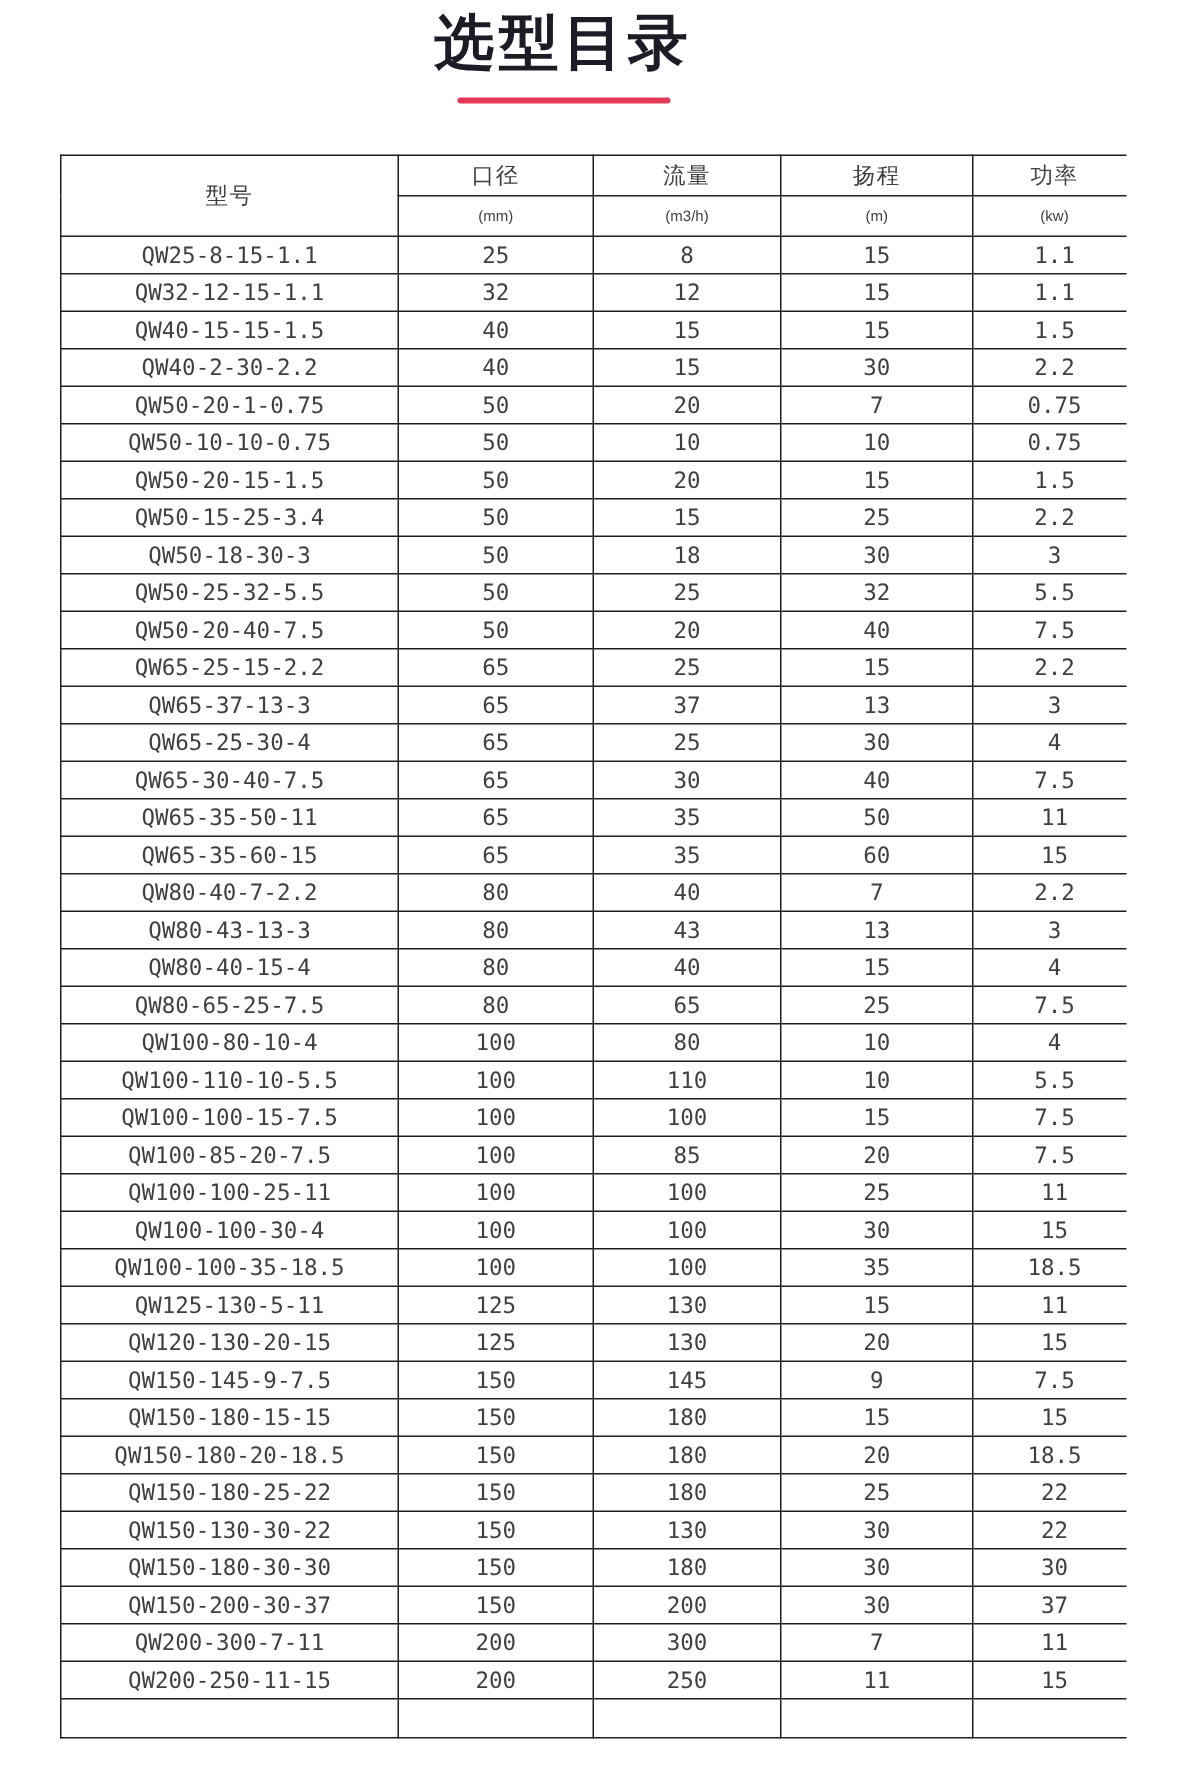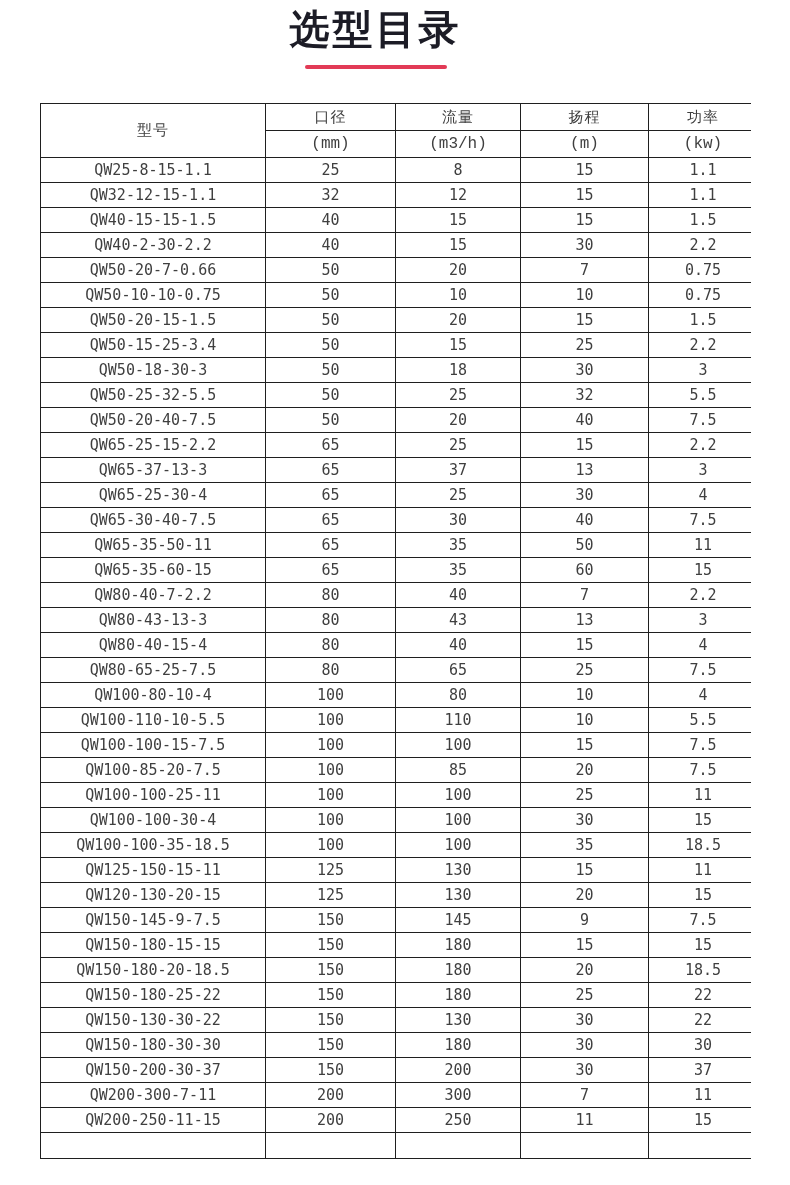--- a/index.html
+++ b/index.html
@@ -51,23 +51,23 @@
     white-space: nowrap;
     overflow: hidden;
   }
   .catalog-table thead th {
     height: 27px;
     font-size: 15px;
     letter-spacing: 1px;
     font-family: "Liberation Sans", "DejaVu Sans", sans-serif;
   }
   .catalog-table thead th.unit {
-    font-family: Liberation Mono, monospace;
+    font-family: Liberation Sans, sans-serif;
     letter-spacing: 0;
-    font-size: 16px;
+    font-size: 10px;
   }
   .catalog-table tbody td {
     height: 25px;
     font-size: 15px;
     font-family: "DejaVu Sans Mono", "Liberation Mono", monospace;
   }
   .catalog-table tbody tr.partial td {
     height: 26px;
   }
 </style>
@@ -127,21 +127,21 @@
           <td>1.5</td>
         </tr>
         <tr>
           <td>QW40-2-30-2.2</td>
           <td>40</td>
           <td>15</td>
           <td>30</td>
           <td>2.2</td>
         </tr>
         <tr>
-          <td>QW50-20-7-0.66</td>
+          <td>QW50-20-1-0.75</td>
           <td>50</td>
           <td>20</td>
           <td>7</td>
           <td>0.75</td>
         </tr>
         <tr>
           <td>QW50-10-10-0.75</td>
           <td>50</td>
           <td>10</td>
           <td>10</td>
@@ -295,21 +295,21 @@
           <td>15</td>
         </tr>
         <tr>
           <td>QW100-100-35-18.5</td>
           <td>100</td>
           <td>100</td>
           <td>35</td>
           <td>18.5</td>
         </tr>
         <tr>
-          <td>QW125-150-15-11</td>
+          <td>QW125-130-5-11</td>
           <td>125</td>
           <td>130</td>
           <td>15</td>
           <td>11</td>
         </tr>
         <tr>
           <td>QW120-130-20-15</td>
           <td>125</td>
           <td>130</td>
           <td>20</td>

